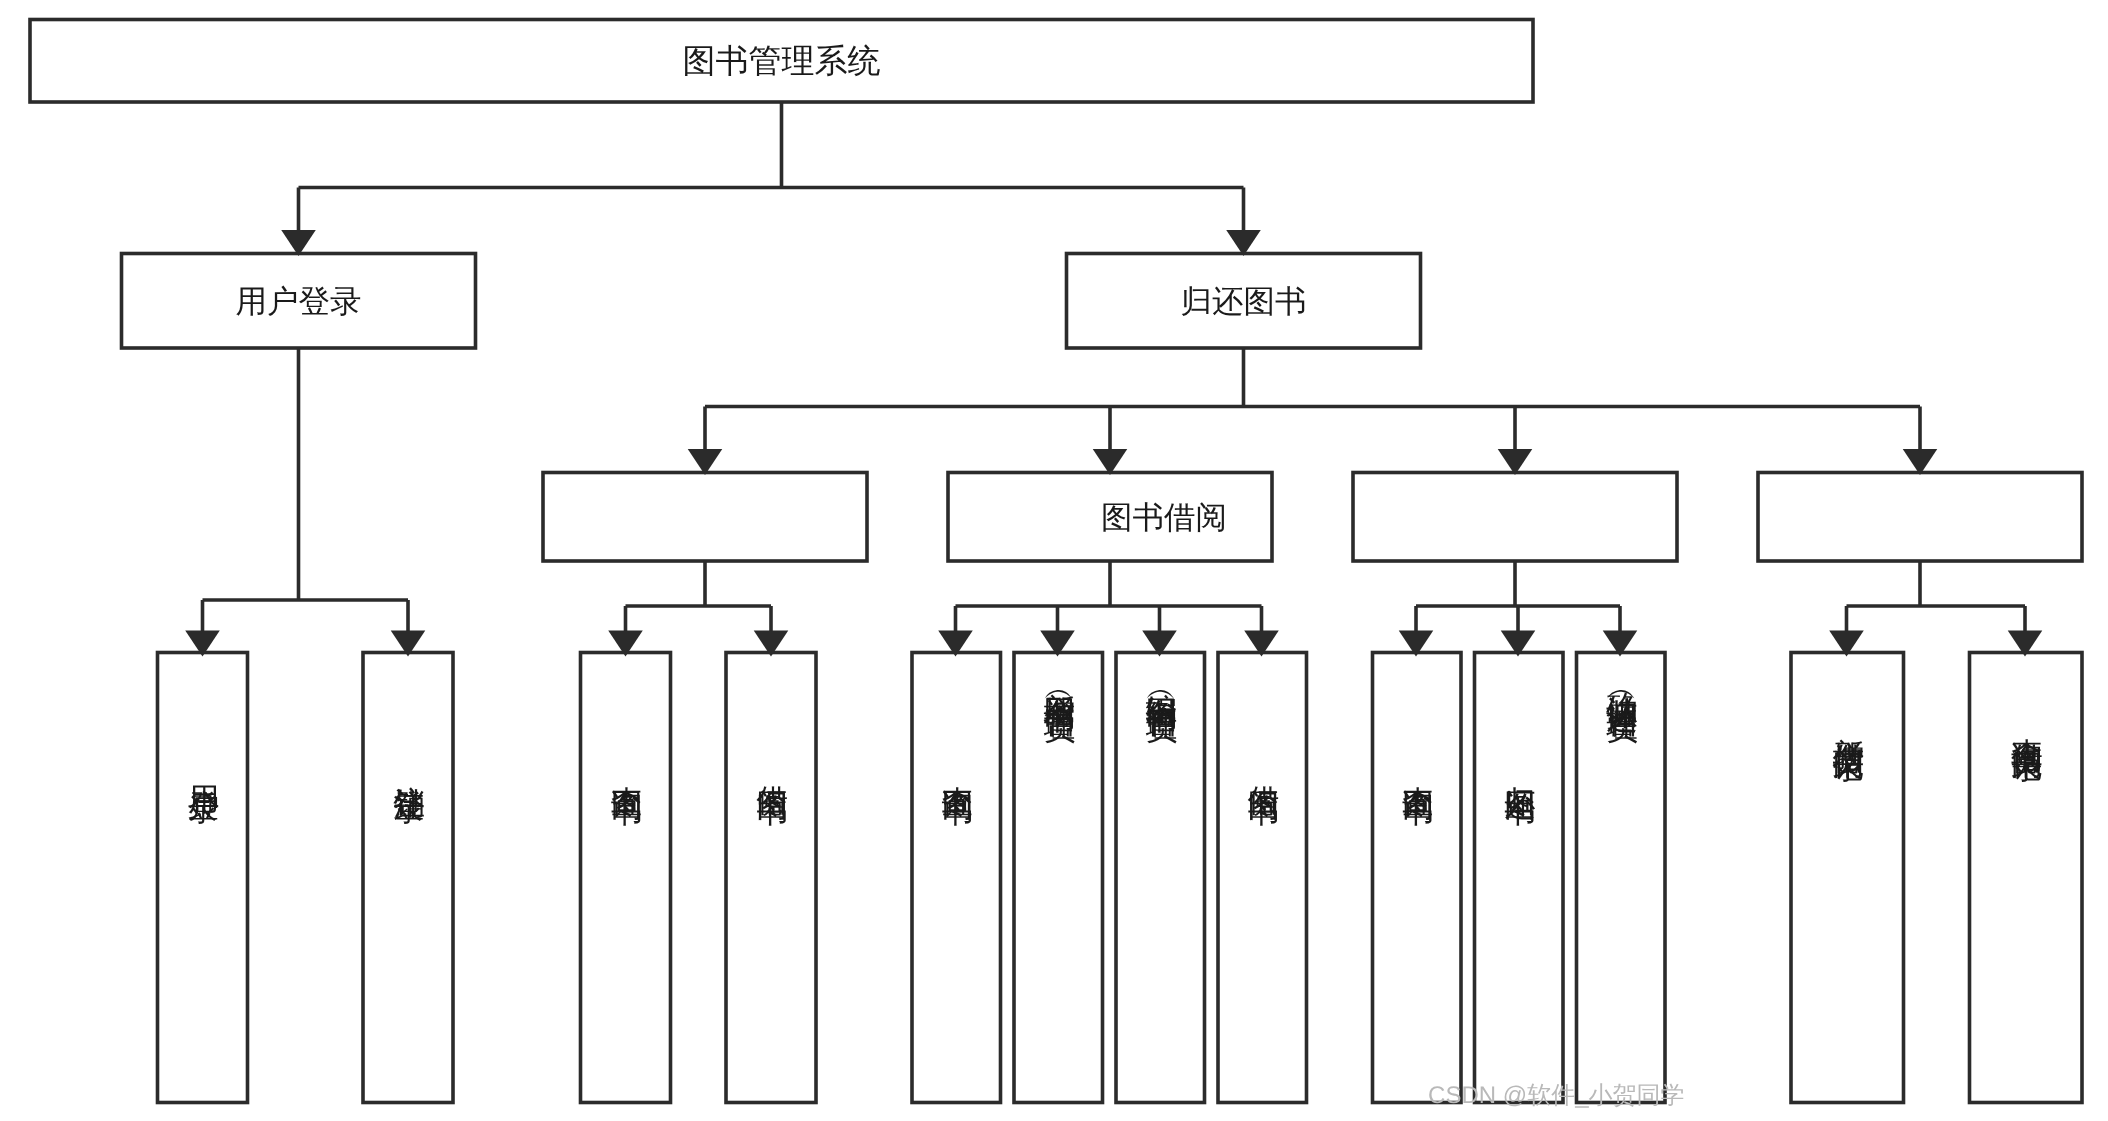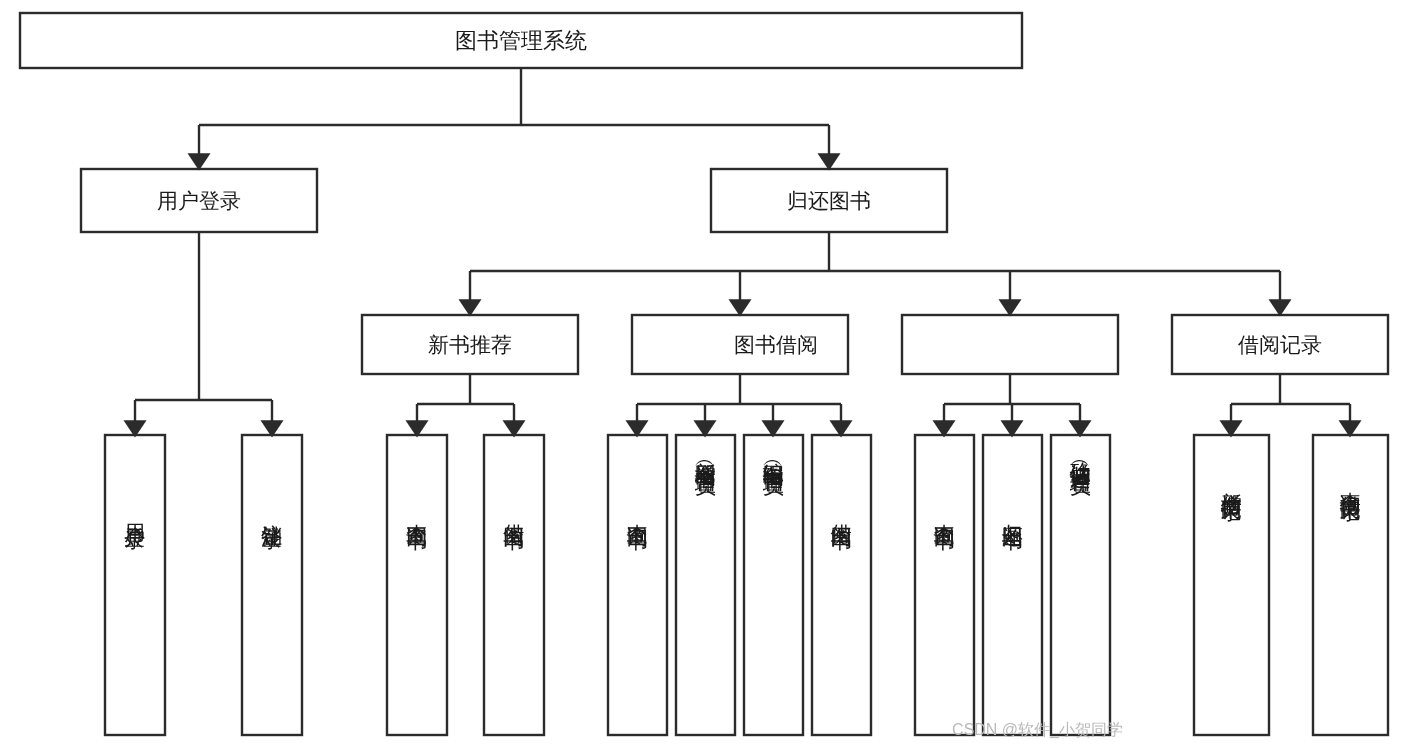--- a/index.html
+++ b/index.html
@@ -166,29 +166,23 @@
     <span class="hlabel-text root-label-text">图书管理系统</span>
   </div>
 
   <div class="hlabel-wrap" style="left:81px; top:169px; width:236px; height:63px;">
     <span class="hlabel-text">用户登录</span>
   </div>
   <div class="hlabel-wrap" style="left:711px; top:169px; width:236px; height:63px;">
     <span class="hlabel-text">归还图书</span>
   </div>
 
-  <div class="hlabel-wrap" style="left:362px; top:315px; width:216px; height:59px;">
-    <span class="hlabel-text">新书推荐</span>
-  </div>
   <div class="hlabel-wrap" style="left:632px; top:315px; width:216px; height:59px;padding-left:36px;">
     <span class="hlabel-text">图书借阅</span>
   </div>
-  <div class="hlabel-wrap" style="left:1172px; top:315px; width:216px; height:59px;">
-    <span class="hlabel-text">借阅记录</span>
-  </div>
 
   <div class="vlabel-wrap" style="left:105px; top:435px; width:60px; height:300px; padding-top:72px;">
     <span class="vlabel-text">用户登录</span>
   </div>
   <div class="vlabel-wrap" style="left:242px; top:435px; width:60px; height:300px; padding-top:72px;">
     <span class="vlabel-text">注销登录</span>
   </div>
 
   <div class="vlabel-wrap" style="left:387px; top:435px; width:60px; height:300px; padding-top:72px;">
     <span class="vlabel-text">查询图书</span>

